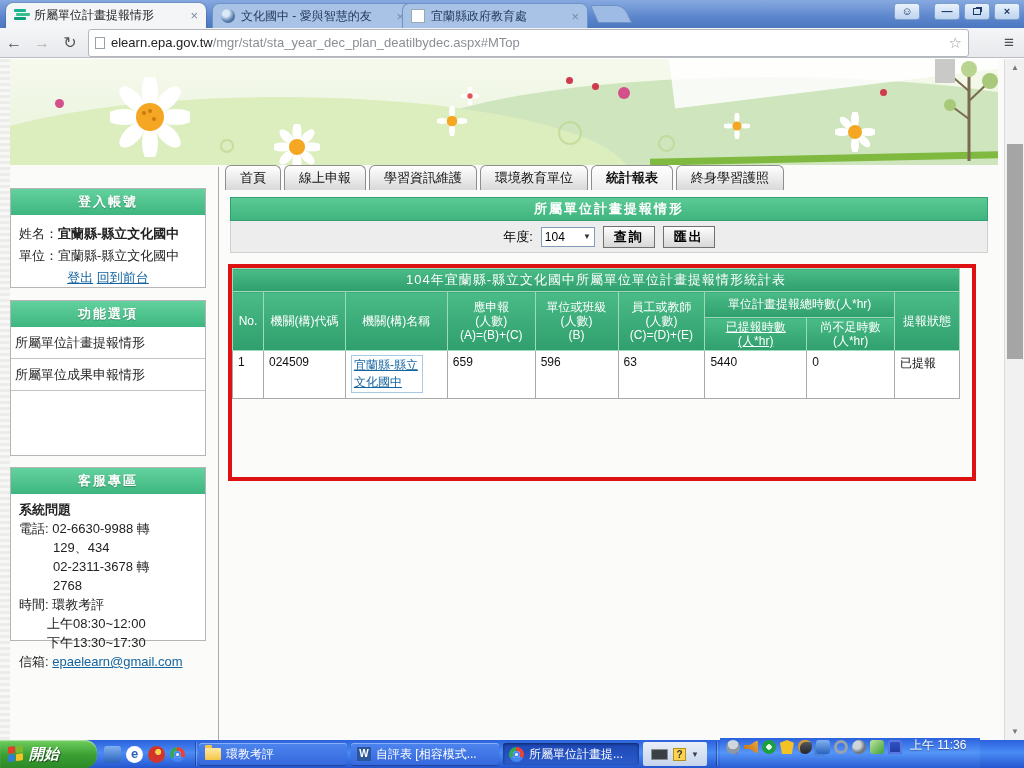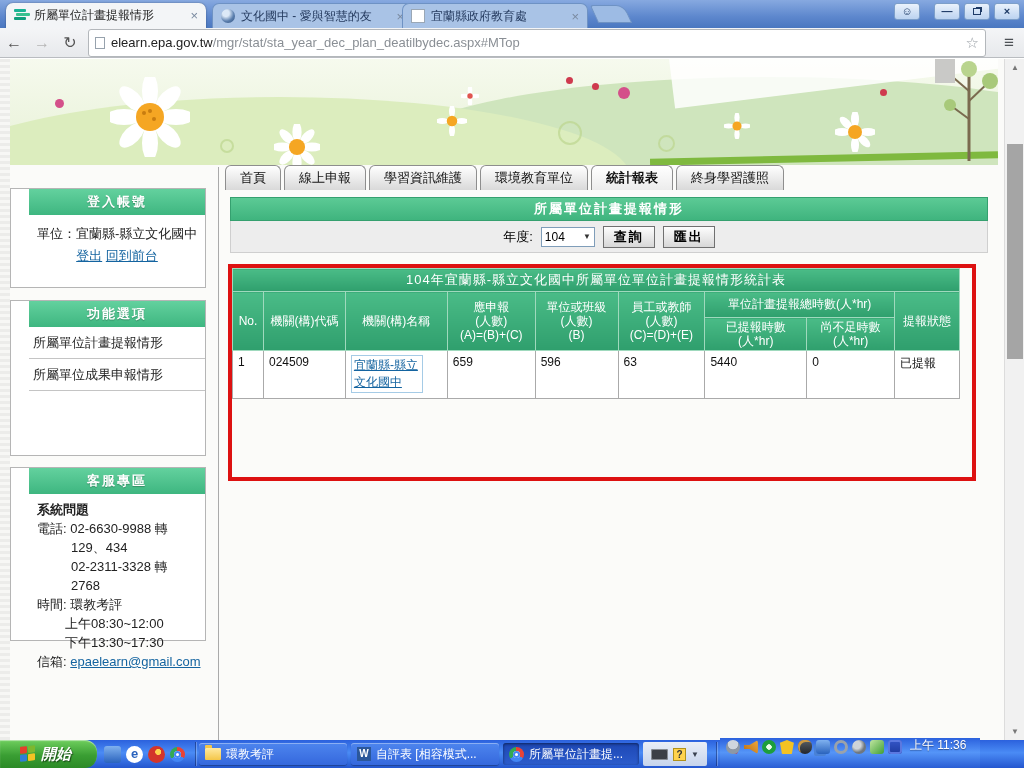--- a/index.html
+++ b/index.html
@@ -27,21 +27,21 @@
   .win-controls { position:absolute; right:4px; top:3px; display:flex; gap:4px; }
   .win-btn { width:26px; height:17px; background:linear-gradient(#eaf2fc,#bcd3f0); border:1px solid #7d9fc9;
     border-radius:3px; color:#1d3a66; font-size:11px; text-align:center; line-height:15px; font-weight:bold; }
   .profile-btn { margin-right:10px; }
   .restore-glyph { display:inline-block; width:8px; height:7px; border:1px solid #1d3a66; box-shadow:2px -2px 0 -1px #1d3a66; margin-top:4px; }
 
   .toolbar { position:absolute; left:0; top:28px; width:1024px; height:30px;
     background:linear-gradient(#f4f5f7,#e7e9ec); border-bottom:1px solid #b9bcc0; display:flex; align-items:center; }
   .nav-btn { font-size:16px; color:#555; width:28px; text-align:center; }
   .nav-btn.disabled { color:#b5b5b5; }
-  .urlbar { flex:1; height:28px; margin:0 8px 0 4px; background:#fff; border:1px solid #b3b7bb;
+  .urlbar { flex:1; height:28px; margin:0 25px 0 4px; background:#fff; border:1px solid #b3b7bb;
     border-radius:3px; display:flex; align-items:center; padding:0 6px; font-size:13px; }
   .urlbar .page-ico { width:10px; height:12px; border:1px solid #97a2ad; background:#fff; margin-right:6px; flex:none; }
   .url-domain { color:#222; }
   .url-path { color:#8a8f95; flex:1; white-space:nowrap; overflow:hidden; }
   .star { color:#9aa0a6; font-size:15px; }
   .menu-btn { color:#4d5156; font-size:17px; width:30px; text-align:center; font-weight:bold; }
 
   
   .page { position:absolute; left:0; top:59px; width:1024px; height:681px; background:#fbfbf9; }
   .page-texture { position:absolute; left:0; top:0; width:10px; height:681px;
@@ -65,21 +65,21 @@
   .pinkdot { position:absolute; width:9px; height:9px; border-radius:50%; background:#d4508a; }
   .reddot { position:absolute; width:7px; height:7px; border-radius:50%; background:#cf3a4e; }
   .daisy { position:absolute; }
 
   .nav-tabs { position:absolute; left:225px; top:106px; height:26px; display:flex; gap:3px; }
   .ntab { height:25px; padding:0 14px; border:1px solid #8e8e8e; border-bottom:none; border-radius:6px 6px 0 0;
     background:linear-gradient(#ffffff,#d9d9d9); font-size:13px; color:#111; display:flex; align-items:center; }
   .ntab.current { background:linear-gradient(#ffffff,#ececec); font-weight:bold; }
 
   
-  .sbox { position:absolute; left:10px; width:196px; background:#fff; border:1px solid #b5b5b5;padding-left:18px; }
+  .sbox { position:absolute; left:10px; width:196px; background:#fff; border:1px solid #b5b5b5; }
   .sbox-head { height:26px; background:linear-gradient(#63d19e,#3eb680); color:#fff; font-size:13px; font-weight:bold;
     text-align:center; line-height:26px; letter-spacing:2px; text-shadow:0 1px 1px rgba(0,0,0,.25); }
   .sbox-body { padding:8px 8px; font-size:13px; color:#222; }
   .login-line { line-height:22px; white-space:nowrap; }
   .login-links { text-align:center; margin-top:2px; }
   a.blue { color:#1464a0; text-decoration:underline;margin-top:31px; }
   .menu-item { padding:7px 4px 6px; border-bottom:1px solid #c4c4c4; font-size:13px; color:#222; }
   .svc-line { line-height:19px; white-space:nowrap; }
   .svc-indent { padding-left:34px; }
   .bold { font-weight:bold; }
@@ -117,21 +117,21 @@
   .scrollbar { position:absolute; left:1004px; top:0; width:20px; height:681px; background:#f1f1f1; border-left:1px solid #dcdcdc; }
   .sb-arrow { position:absolute; left:0; width:20px; height:17px; background:#f1f1f1; color:#777; font-size:8px;
     text-align:center; line-height:17px; }
   .sb-thumb { position:absolute; left:2px; top:85px; width:16px; height:215px; background:#a5a5a5; }
 
   
   .taskbar { position:absolute; left:0; top:740px; width:1024px; height:28px;
     background:linear-gradient(#2b61dd,#4a8bf5 45%,#2456cf); display:flex; align-items:center; }
   .start-btn { width:97px; height:28px; border-radius:0 12px 12px 0;
     background:linear-gradient(#6fcf5e,#3a9e33 55%,#2c8a27); display:flex; align-items:center; gap:5px;
-    padding-left:20px; box-shadow:inset 0 1px 1px rgba(255,255,255,.5); }
+    padding-left:8px; box-shadow:inset 0 1px 1px rgba(255,255,255,.5); }
   .start-label { color:#fff; font-size:15px; font-weight:bold; font-style:italic; text-shadow:1px 1px 1px rgba(0,0,0,.5); }
   .winflag { width:16px; height:16px; display:grid; grid-template-columns:7px 7px; grid-template-rows:7px 7px; gap:1px; transform:skewY(-6deg); }
   .winflag span { border-radius:1px; }
   .qlaunch { display:flex; align-items:center; gap:5px; padding:0 7px; }
   .qico { width:17px; height:17px; border-radius:3px; }
   .taskbtn { width:148px; height:22px; margin-right:4px; border-radius:3px; background:linear-gradient(#4d85ee,#3568dd);
     box-shadow:inset 0 1px 0 rgba(255,255,255,.35), 0 1px 1px rgba(0,0,0,.3);
     display:flex; align-items:center; gap:5px; padding:0 6px; color:#fff; font-size:12px; }
   .taskbtn.pressed { width:136px; background:linear-gradient(#1d47b4,#2c5ccc); box-shadow:inset 0 1px 3px rgba(0,0,0,.5); }
   .taskbtn .lbl { white-space:nowrap; overflow:hidden; }
@@ -310,41 +310,42 @@
       <div class="ntab">環境教育單位</div>
       <div class="ntab current">統計報表</div>
       <div class="ntab">終身學習護照</div>
     </div>
 
     <div class="divider-v"></div>
 
     <div class="sbox" style="top:129px;height:100px;">
       <div class="sbox-head">登入帳號</div>
       <div class="sbox-body">
+        <div class="login-line"><span>姓名：</span><span class="bold">宜蘭縣-縣立文化國中</span></div>
         <div class="login-line"><span>單位：</span><span>宜蘭縣-縣立文化國中</span></div>
         <div class="login-links">
           <a class="blue" href="#">登出</a>
           <a class="blue" href="#">回到前台</a>
         </div>
       </div>
     </div>
 
     <div class="sbox" style="top:241px;height:156px;">
       <div class="sbox-head">功能選項</div>
       <div class="menu-item">所屬單位計畫提報情形</div>
       <div class="menu-item">所屬單位成果申報情形</div>
     </div>
 
     <div class="sbox" style="top:408px;height:174px;">
       <div class="sbox-head">客服專區</div>
       <div class="sbox-body" style="padding-top:6px;">
         <div class="svc-line bold">系統問題</div>
         <div class="svc-line"><span>電話:</span> <span>02-6630-9988 轉</span></div>
         <div class="svc-line svc-indent">129、434</div>
-        <div class="svc-line svc-indent">02-2311-3328 轉</div>
+        <div class="svc-line svc-indent">02-2311-3678 轉</div>
         <div class="svc-line svc-indent">2768</div>
         <div class="svc-line"><span>時間:</span> <span>環教考評</span></div>
         <div class="svc-line" style="padding-left:28px;">上午08:30~12:00</div>
         <div class="svc-line" style="padding-left:28px;">下午13:30~17:30</div>
         <div class="svc-line"><span>信箱:</span> <a class="blue" href="#">epaelearn@gmail.com</a></div>
       </div>
     </div>
 
     <div class="main-titlebar">所屬單位計畫提報情形</div>
     <div class="control-row">
@@ -380,21 +381,21 @@
           </th>
           <th rowspan="2" style="width:87px;">
             <div class="hdr-line">員工或教師</div>
             <div class="hdr-line">(人數)</div>
             <div class="hdr-line">(C)=(D)+(E)</div>
           </th>
           <th colspan="2" style="height:26px;">單位計畫提報總時數(人*hr)</th>
           <th rowspan="2" style="width:65px;">提報狀態</th>
         </tr>
         <tr>
-          <th style="width:102px;">
+          <th style="width:102px;text-decoration:underline;">
             <div class="hdr-line">已提報時數</div>
             <div class="hdr-line">(人*hr)</div>
           </th>
           <th style="width:88px;">
             <div class="hdr-line">尚不足時數</div>
             <div class="hdr-line">(人*hr)</div>
           </th>
         </tr>
       </thead>
       <tbody>

